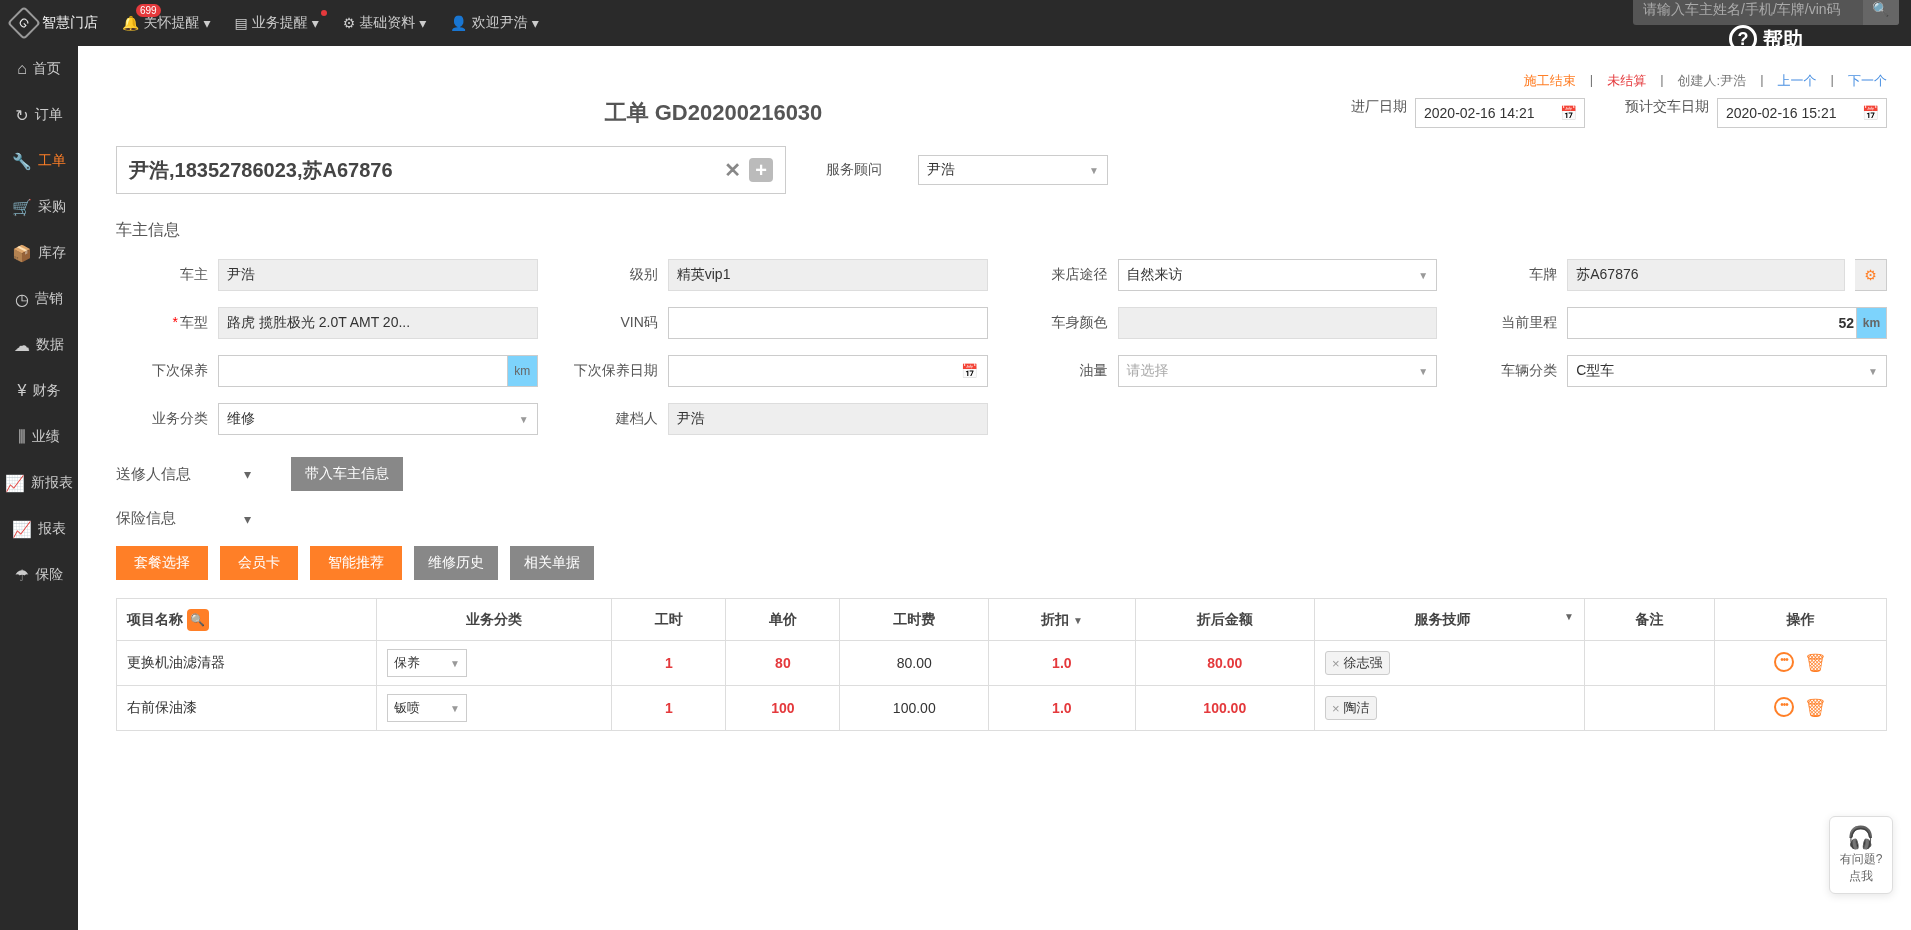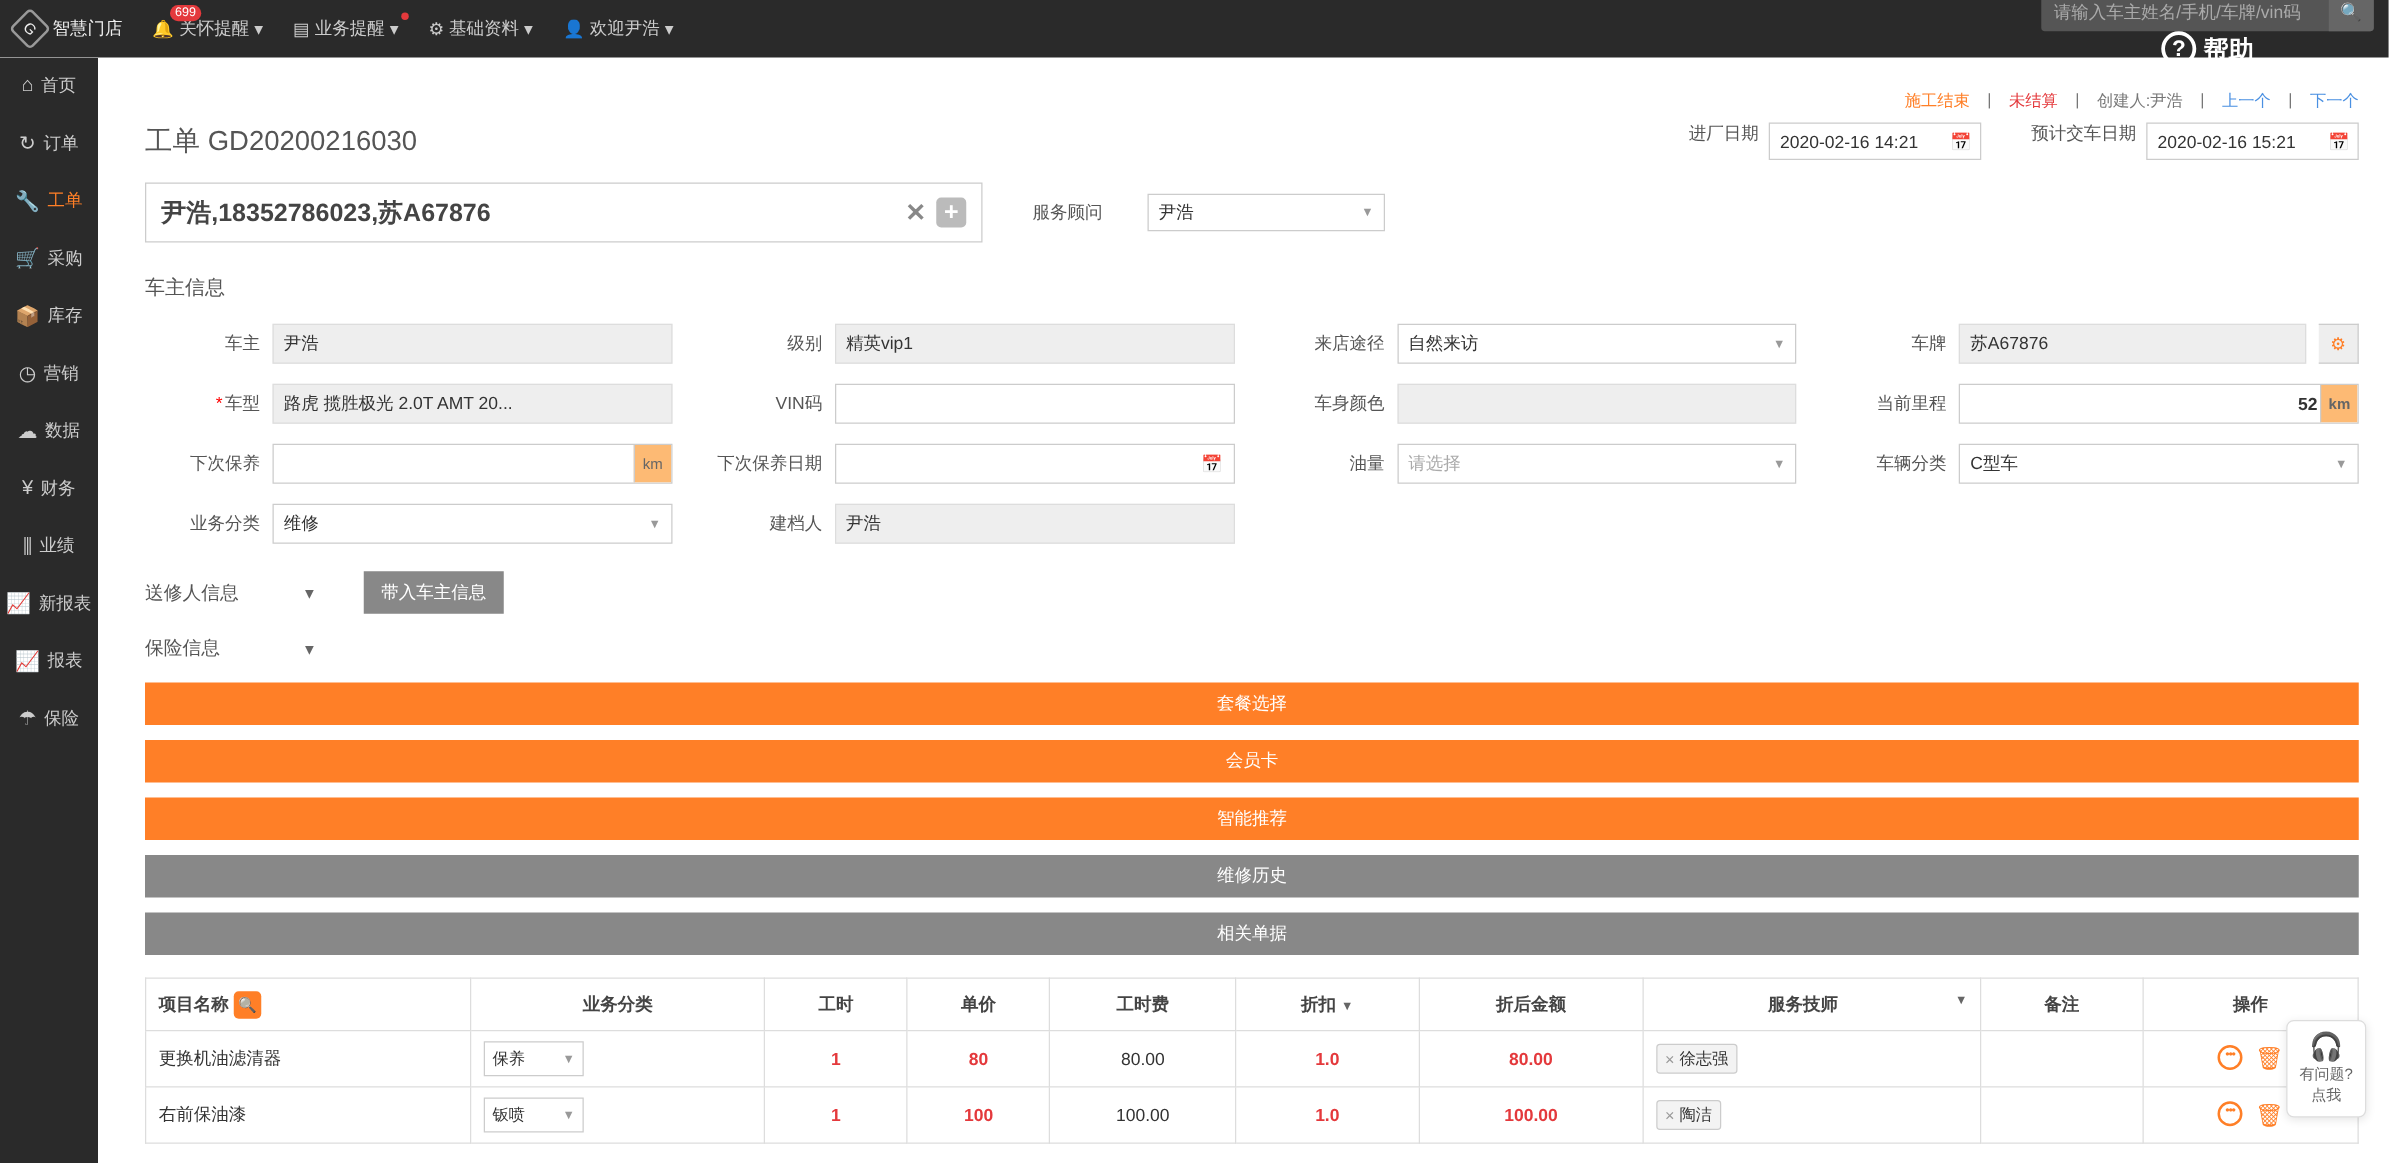--- a/index.html
+++ b/index.html
@@ -29,21 +29,21 @@
     
     .main { margin-left: 78px; padding: 12px 24px 24px 38px; }
     .status-row { display: flex; justify-content: flex-end; gap: 14px; padding: 14px 0 8px; font-size: 13px; }
     .status-row span { color: #777; }
     .status-row .warn { color: #e4393c; }
     .status-row .st1 { color: #ff7f27; }
     .status-row a { color: #4a90e2; text-decoration: none; }
     .divider { color: #ddd; }
     
     .header-row { display: flex; align-items: center; gap: 40px; margin-bottom: 18px; }
-    .order-title { font-size: 22px; font-weight: 400; color: #555; flex: 1; }
+    .order-title { font-size: 22px; font-weight: 700; color: #555; flex: 1; text-align: center; }
     .date-group { display: flex; align-items: flex-start; gap: 8px; }
     .date-label { color: #555; font-weight: 500; }
     .date-input { border: 1px solid #ccc; height: 30px; padding: 0 28px 0 8px; position: relative; width: 170px; display: flex; align-items: center; }
     .cal-icon { position: absolute; right: 6px; color: #888; }
     
     .cust-row { display: flex; align-items: center; gap: 40px; margin-bottom: 26px; }
     .big-input { flex: 1; max-width: 670px; border: 1px solid #ccc; height: 48px; display: flex; align-items: center; padding: 0 12px; font-size: 20px; font-weight: 600; color: #444; position: relative; }
     .big-input .close-ic { margin-left: auto; color: #888; font-size: 20px; cursor: pointer; font-weight: bold; margin-right: 8px;}
     .plus-btn { width: 24px; height: 24px; background: #bbb; border-radius: 4px; color: #fff; display: flex; align-items: center; justify-content: center; font-weight: bold; }
     .advisor { display: flex; align-items: center; gap: 36px; }
@@ -53,30 +53,30 @@
     
     .section-title { font-size: 16px; color: #555; margin-bottom: 18px; }
     
     .form-grid { display: grid; grid-template-columns: repeat(4, 1fr); gap: 16px 28px; margin-bottom: 22px; }
     .form-field { display: flex; align-items: center; gap: 10px; }
     .fld-label { width: 92px; text-align: right; color: #555; flex-shrink: 0; }
     .fld-label .req { color: red; margin-right: 2px; }
     .fld-input { border: 1px solid #ccc; height: 32px; flex: 1; padding: 0 8px; display: flex; align-items: center; background: #fff; position: relative; min-width: 0; overflow: hidden; white-space: nowrap; text-overflow: ellipsis; }
     .fld-input.ro { background: #eee; border-color: #ddd; }
     .fld-input.unit { padding-right: 32px; }
-    .unit-lbl { position: absolute; right: 0; top: 0; bottom: 0; width: 30px; background: #fdba74; border-left: 1px solid #ccc; display: flex; align-items: center; justify-content: center; font-size: 12px; color: #666; }
+    .unit-lbl { position: absolute; right: 0; top: 0; bottom: 0; width: 30px; background: #7dd3fc; border-left: 1px solid #ccc; display: flex; align-items: center; justify-content: center; font-size: 12px; color: #666; }
     .gear-btn { width: 32px; height: 32px; background: #eee; border: 1px solid #ccc; border-left: none; display: flex; align-items: center; justify-content: center; color: #ff7f27; cursor: pointer; }
     .fld-input.rt { justify-content: flex-end; font-weight: 600; }
     
     .collapse-row { display: flex; align-items: center; gap: 40px; margin-bottom: 18px; }
     .collapse-label { font-size: 15px; color: #555; width: 88px; }
     .chev { color: #666; cursor: pointer; }
     .btn-gray { background: #888; color: #fff; border: none; height: 34px; padding: 0 14px; cursor: pointer; font-size: 14px; }
     
-    .btn-row { display: flex; gap: 12px; margin-bottom: 18px; flex-direction: column; }
+    .btn-row { display: flex; gap: 12px; margin-bottom: 18px; }
     .btn-orange { background: #ff7f27; color: #fff; border: none; height: 34px; padding: 0 18px; cursor: pointer; font-size: 14px; }
     
     
     table.items { width: 100%; border-collapse: collapse; }
     table.items th, table.items td { border: 1px solid #ddd; padding: 8px 10px; text-align: center; }
     table.items th { background: #fff; font-weight: 600; color: #444; height: 42px; }
     table.items td { height: 40px; }
     .col-name { width: 260px; text-align: left !important; }
     .search-badge { display: inline-flex; width: 22px; height: 22px; background: #ff7f27; border-radius: 4px; align-items: center; justify-content: center; color: #fff; font-size: 12px; margin-left: 4px; vertical-align: middle; }
     .red { color: #e4393c; font-weight: 600; }

